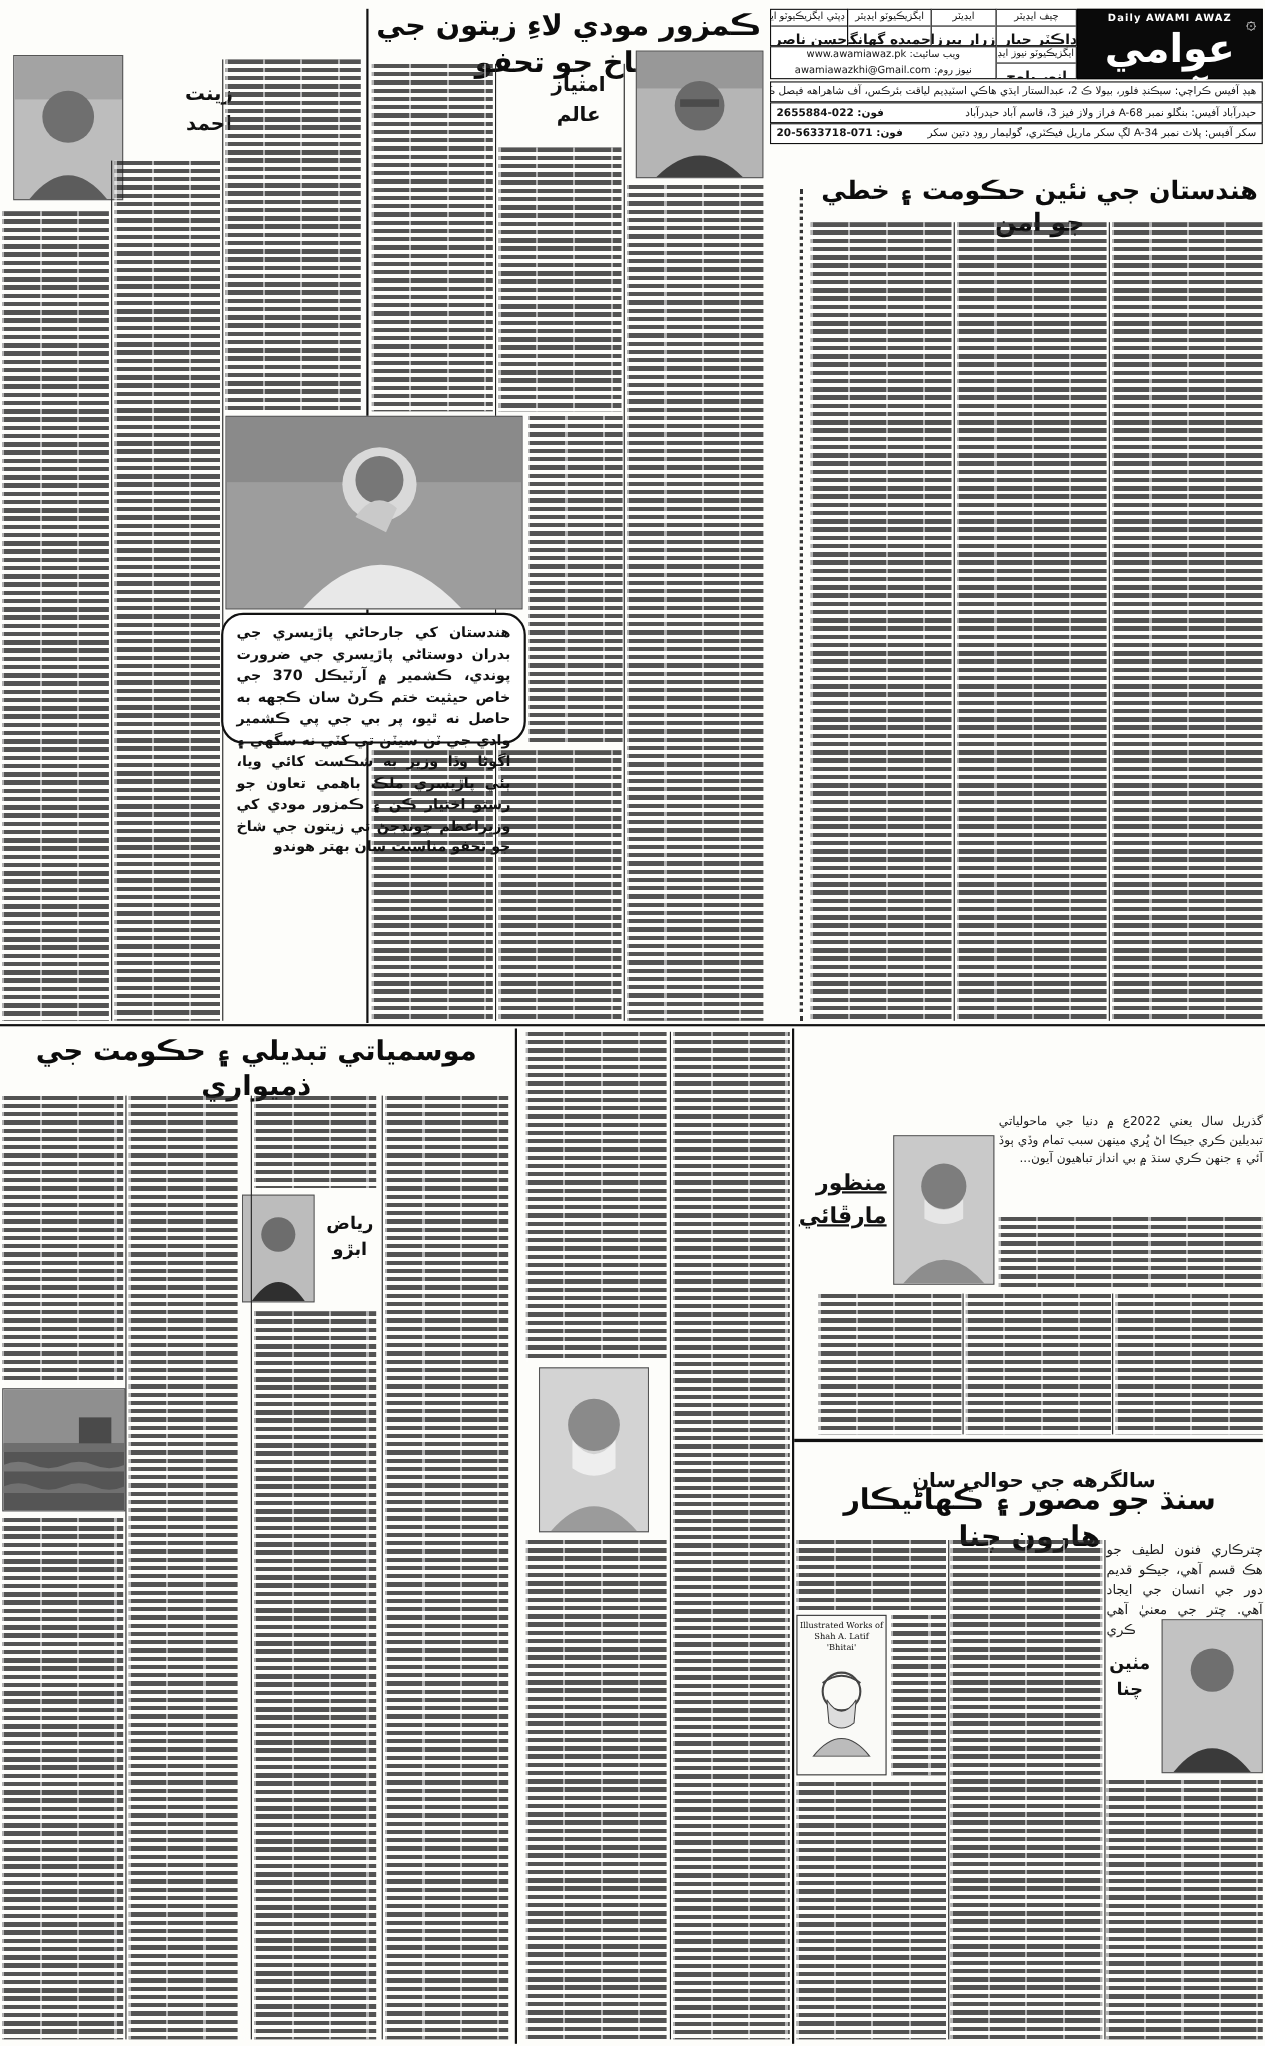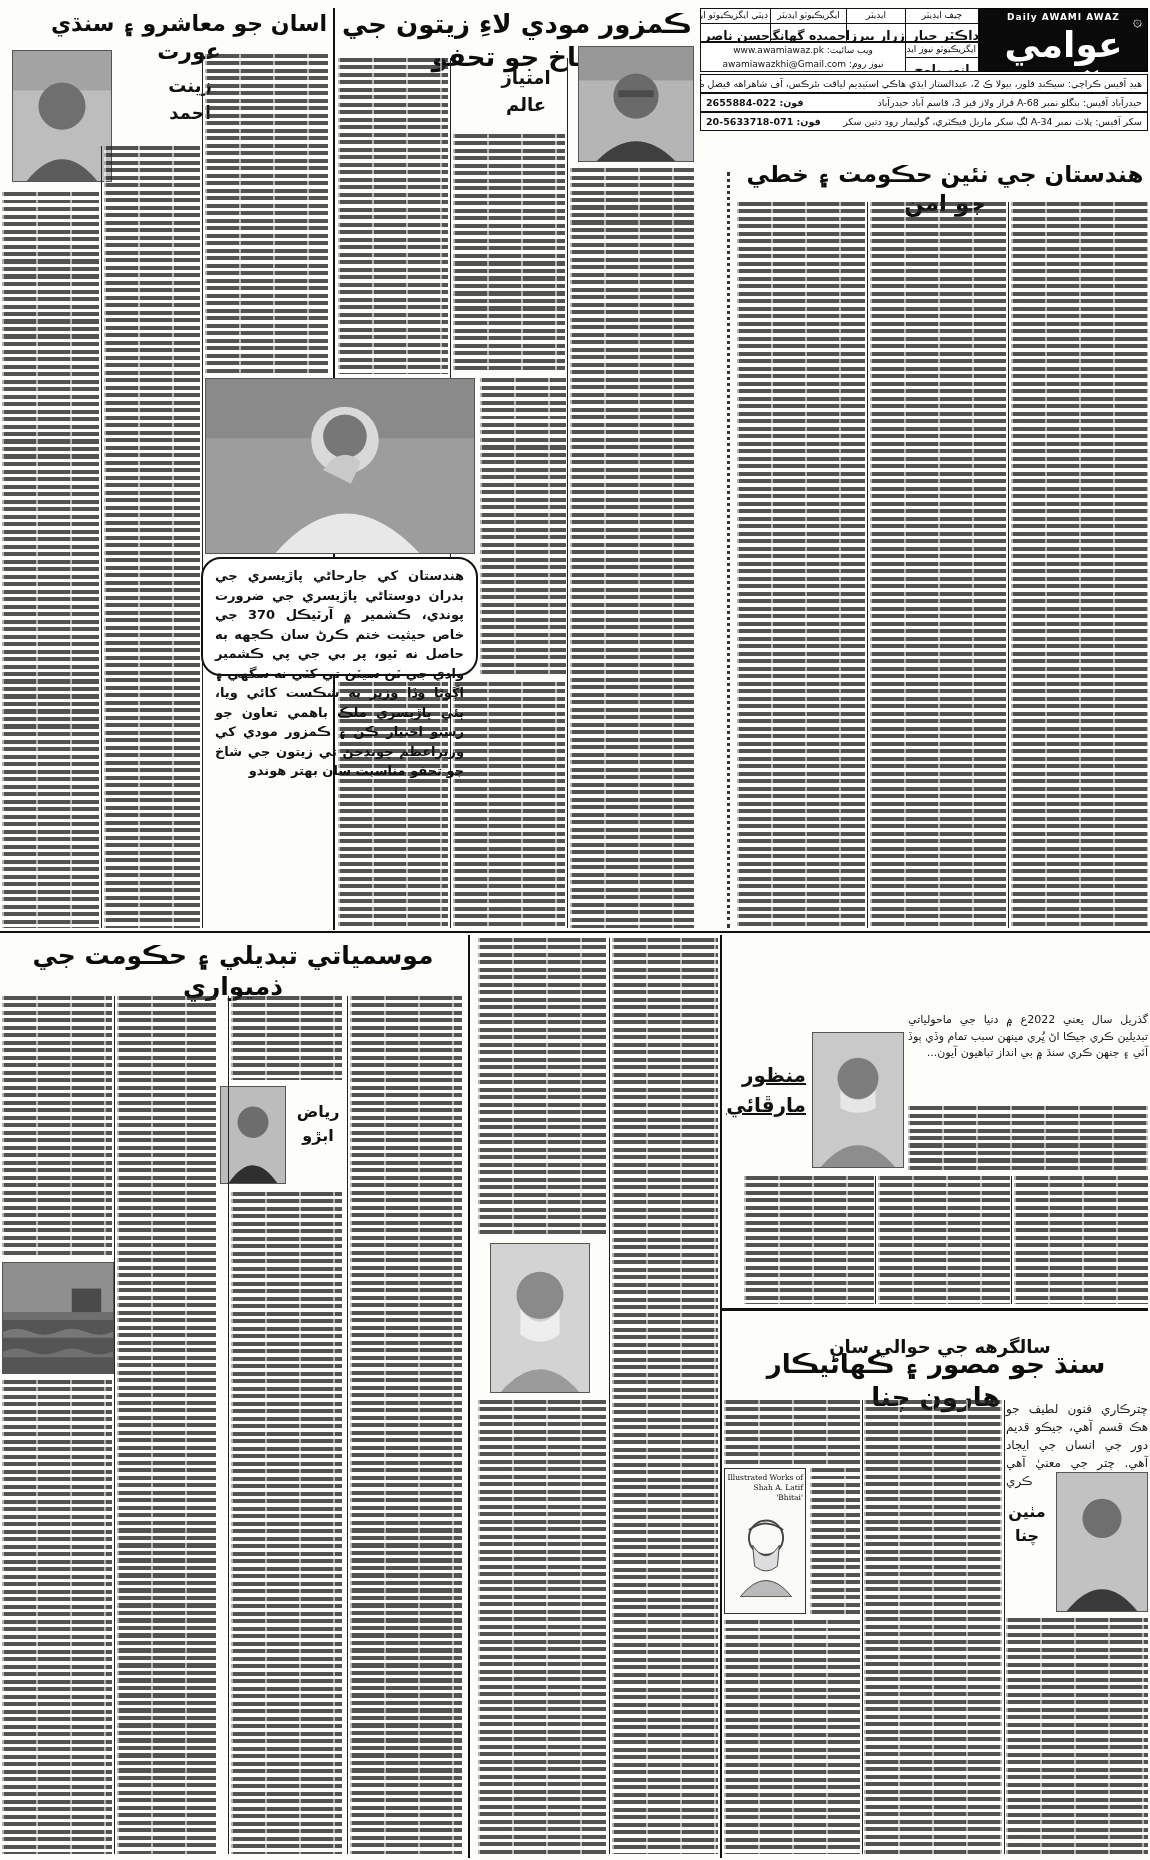--- a/index.html
+++ b/index.html
@@ -35,21 +35,21 @@
   .office-row{border:1px solid #111;font-size:9.5px;display:flex;justify-content:space-between;align-items:center;padding:0 5px;background:#fff;white-space:nowrap;overflow:hidden;}
   .office-row .phone{direction:rtl;font-weight:bold;}
   .contact-box{border:1px solid #111;font-size:9px;line-height:1.5;text-align:center;padding-top:1px;background:#fff;overflow:hidden;}
   .contact-box .val{direction:ltr;unicode-bidi:embed;}
   .pullquote{
     border:2px solid #111;border-radius:20px;padding:7px 12px;
     font-size:13px;font-weight:bold;line-height:1.5;text-align:justify;background:#fff;
   }
   .lead{font-size:11px;line-height:1.5;text-align:justify;color:#1a1a1a;}
   .kicker{font-weight:bold;text-align:center;font-size:18px;}
-  .bookcover{border:1.5px solid #333;background:#fafaf7;text-align:right;font-family:"DejaVu Serif",serif;direction:ltr;}
+  .bookcover{border:1.5px solid #333;background:#fafaf7;text-align:center;font-family:"DejaVu Serif",serif;direction:ltr;}
   .bookcover .bc-t{font-size:7.5px;line-height:1.35;display:block;padding:4px 2px 2px;}
 </style>
 </head>
 <body>
 
 <div class="page">
 
   <div class="abs logo-box" style="left:979px;top:8px;width:169px;height:64px;">
     <span class="ornament">۞</span>
     <span class="logo-tag">Daily AWAMI AWAZ</span>
@@ -89,21 +89,20 @@
   </div>
   <div class="abs office-row" style="left:700px;top:93px;width:448px;height:19px;">
     <span class="addr">حيدرآباد آفيس: بنگلو نمبر A-68 فراز ولاز فيز 3، قاسم آباد حيدرآباد</span>
     <span class="phone">فون: 022-2655884</span>
   </div>
   <div class="abs office-row" style="left:700px;top:112px;width:448px;height:19px;">
     <span class="addr">سکر آفيس: پلاٽ نمبر A-34 لڳ سکر ماريل فيڪٽري، گوليمار روڊ دتين سکر</span>
     <span class="phone">فون: 071-5633718-20</span>
   </div>
 
-  <div class="abs headline" style="left:48px;top:10px;width:282px;height:36px;font-size:22px;">اسان جو معاشرو ۽ سنڌي عورت</div>
   <div class="abs photo" style="left:12px;top:50px;width:100px;height:132px;">
     <svg viewBox="0 0 100 132" preserveAspectRatio="none">
         <rect width="100" height="132" fill="#bdbdbd"></rect>
         <rect width="100" height="40" fill="#a3a3a3"></rect>
         <circle cx="50" cy="56" r="24" fill="#6f6f6f"></circle>
         <path d="M14 132 Q50 88 86 132 Z" fill="#5c5c5c"></path>
       </svg>
   </div>
   <div class="abs byline" style="left:150px;top:72px;width:80px;height:64px;font-size:18px;">زينت احمد</div>
   <div class="abs sim" style="left:2px;top:192px;width:97px;height:736px;"></div>

